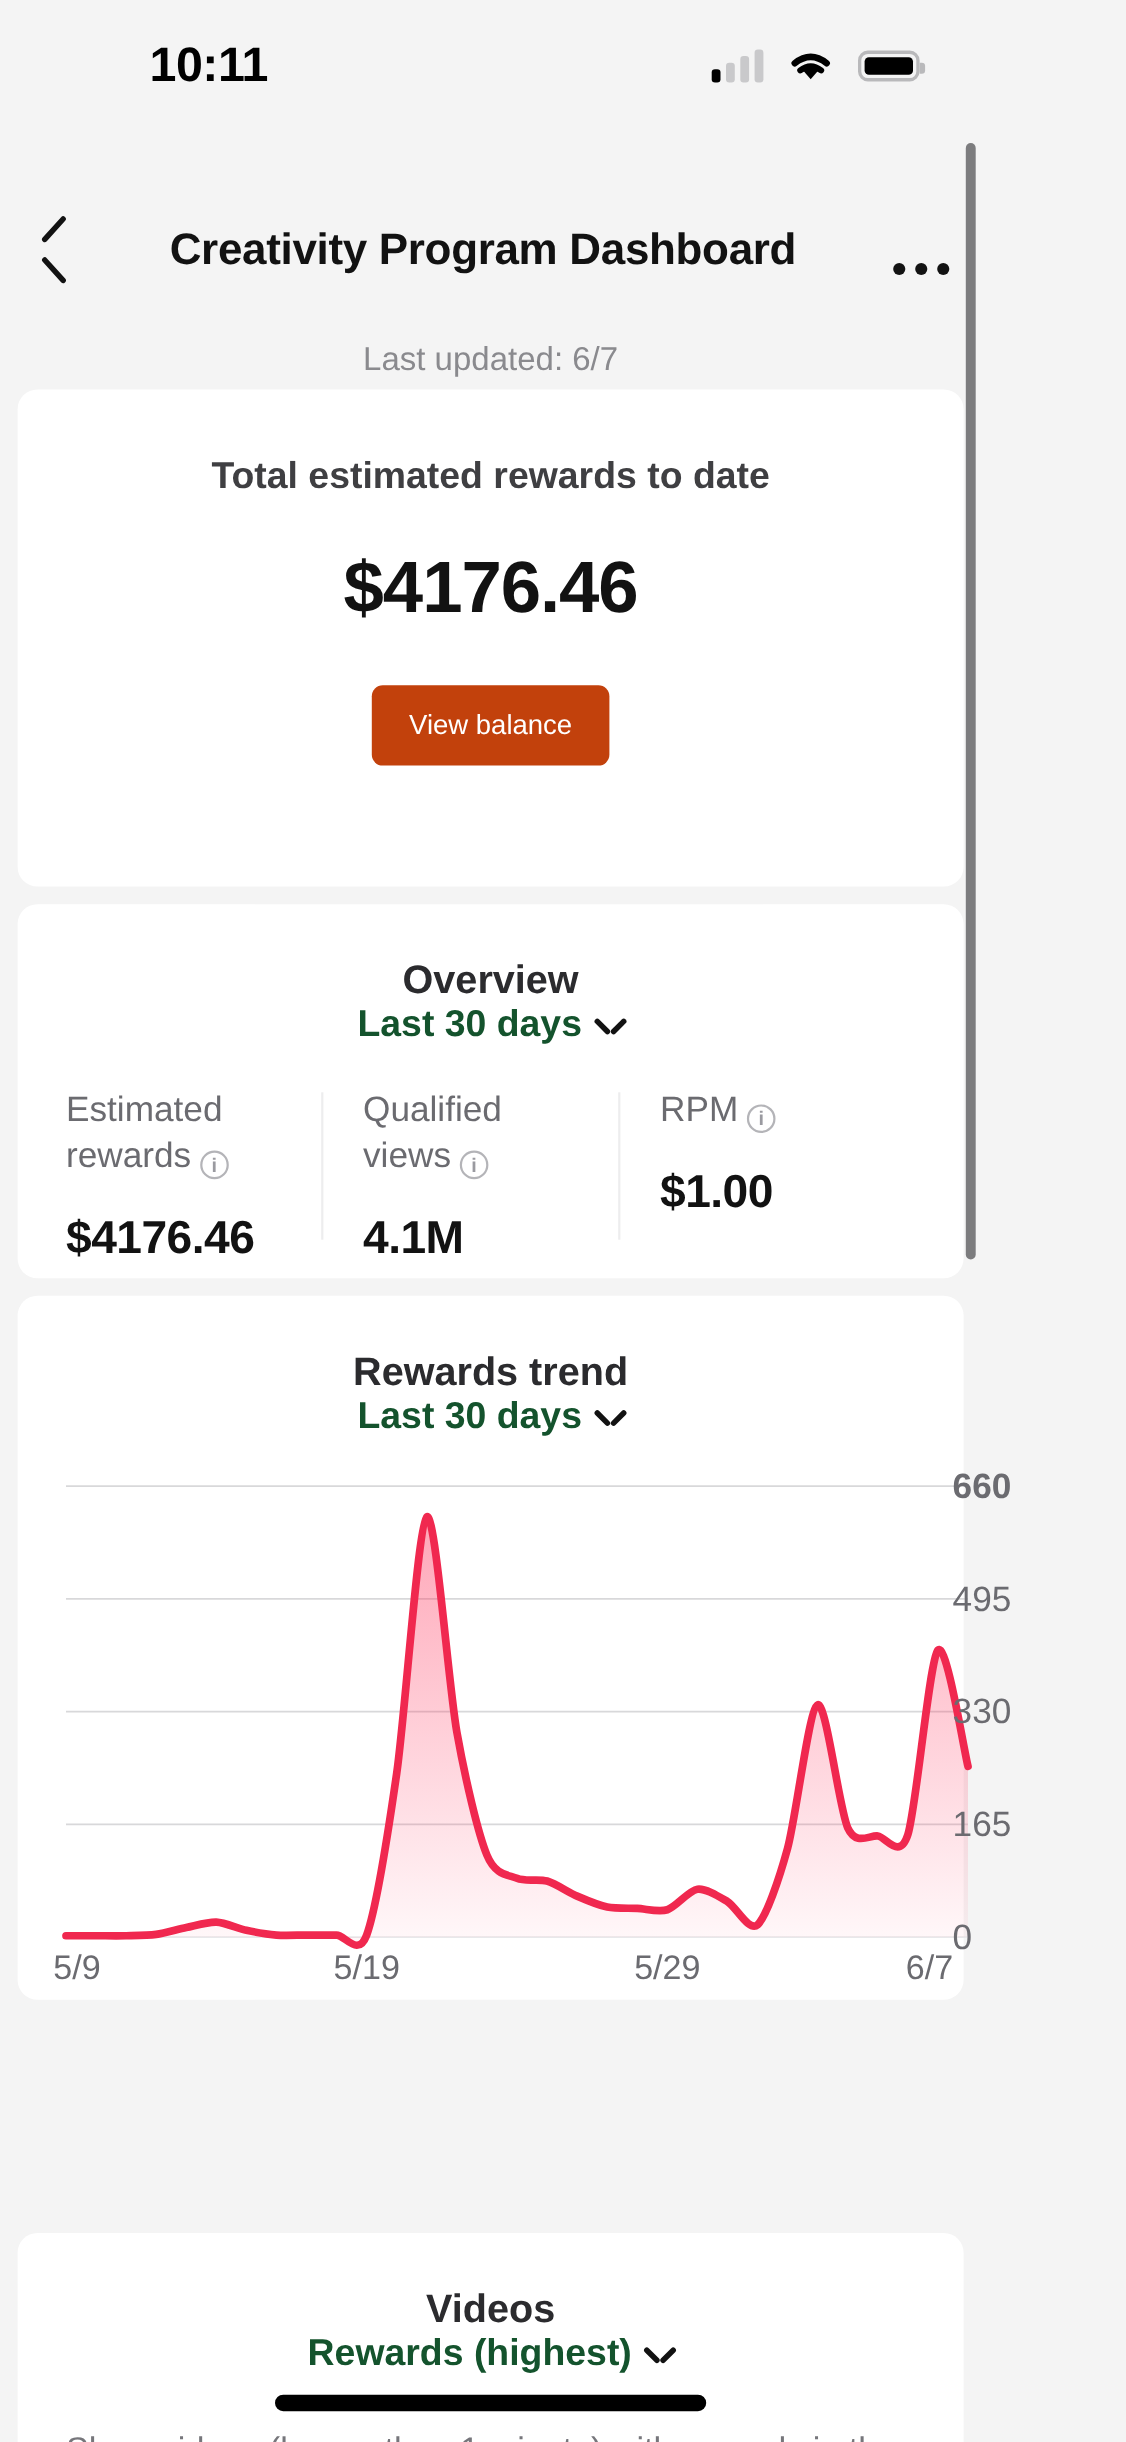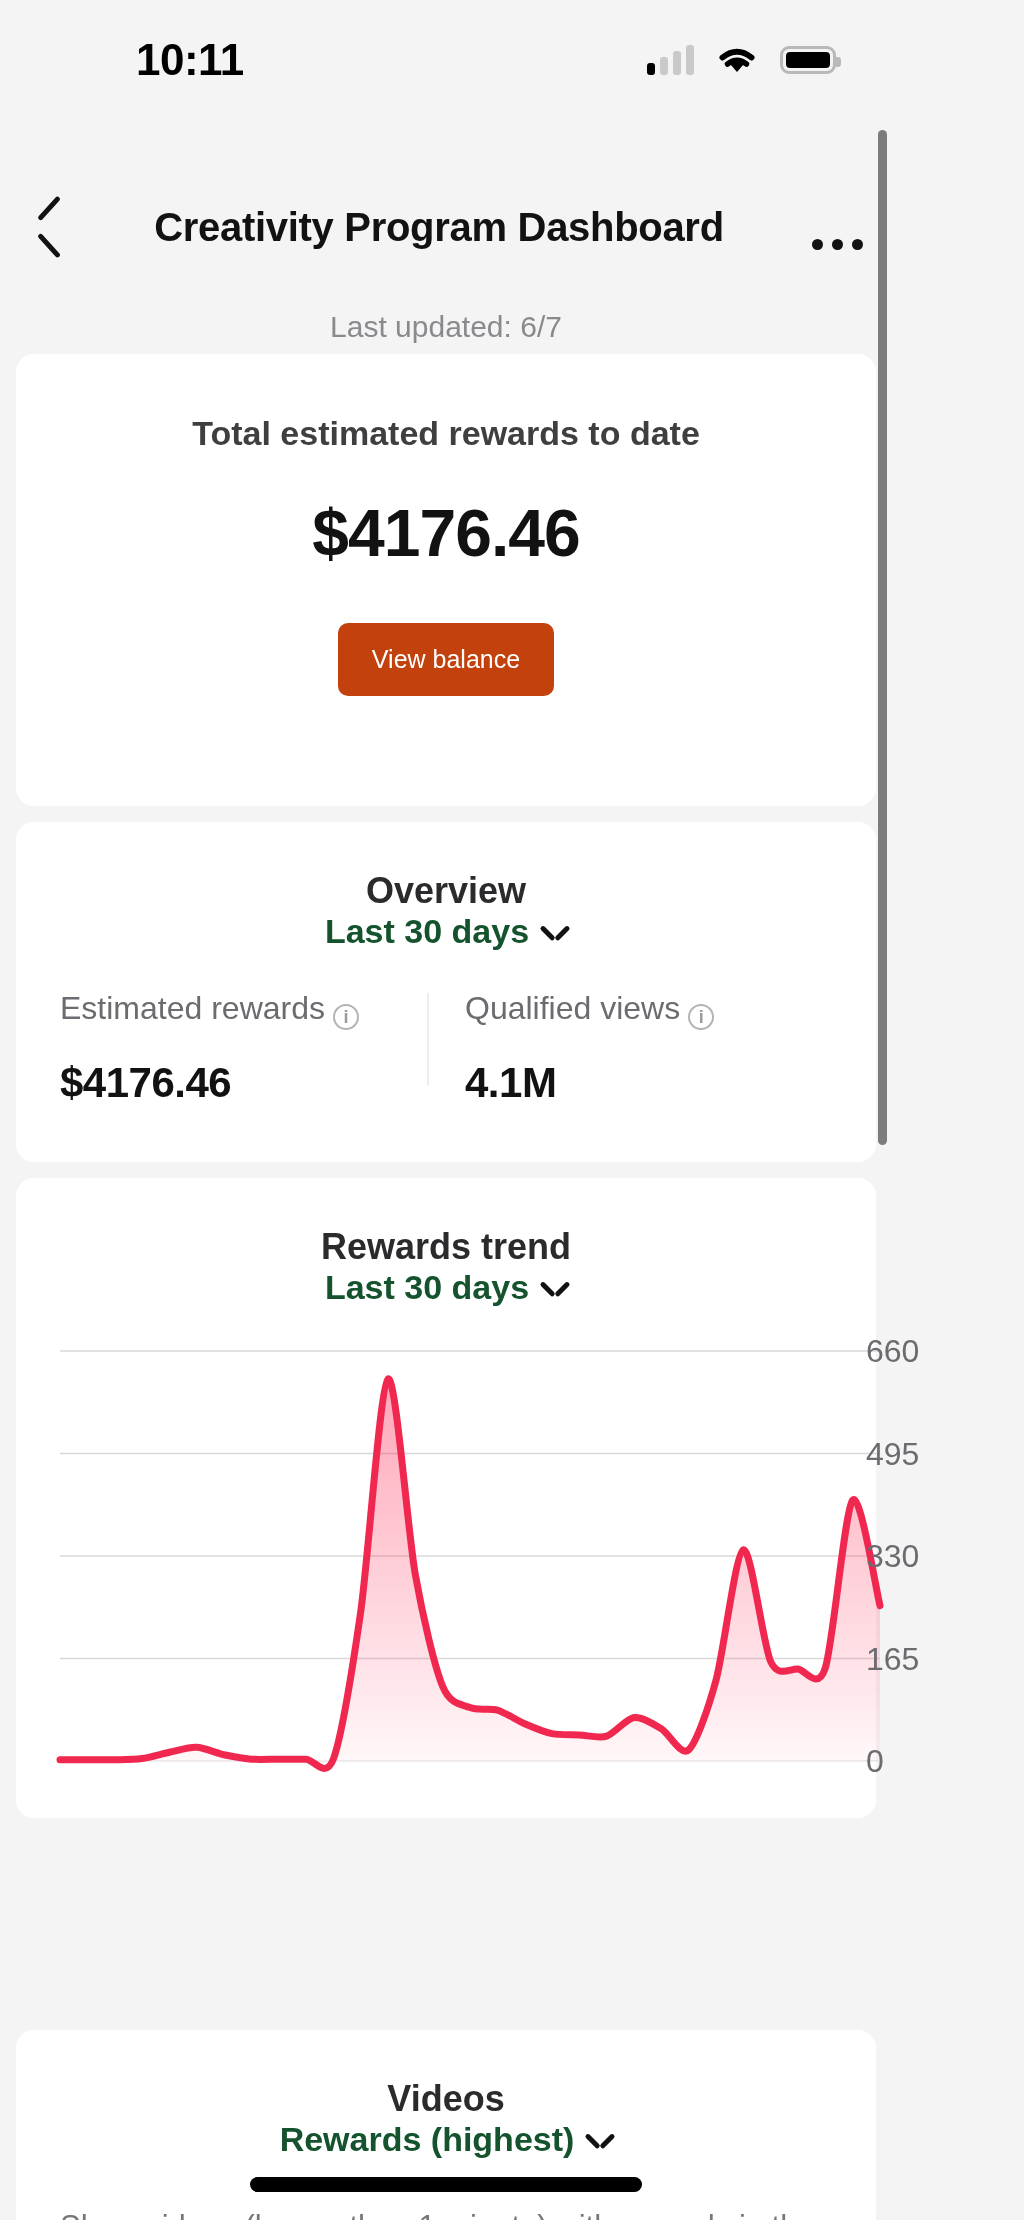--- a/index.html
+++ b/index.html
@@ -193,20 +193,24 @@
       </div>
     </div>
     <div class="metrics">
       <div class="metric">
         <div class="m-label"><span>Estimated rewards</span><span class="ico"><i class="info-ico">i</i></span></div>
         <div class="m-value">$4176.46</div>
       </div>
       <div class="metric">
         <div class="m-label"><span>Qualified views</span><span class="ico"><i class="info-ico">i</i></span></div>
         <div class="m-value">4.1M</div>
+      </div>
+      <div class="metric">
+        <div class="m-label"><span>RPM</span><span class="ico"><i class="info-ico">i</i></span></div>
+        <div class="m-value">$1.00</div>
       </div>
     </div>
   </div>
 
   <div class="card" style="top:1178px;height:640px;padding-top:48px;">
     <div class="sec-head">
       <div class="sec-title">Rewards trend</div>
       <div class="sec-drop">
         <span>Last 30 days</span>
         <span class="chev-down"></span>
@@ -231,21 +235,27 @@
             </g>
           <path id="area-path" fill="url(#areaFill)" stroke="none" d="M0.00,408.76 C3.87,408.76 19.59,408.76 27.33,408.76 C35.08,408.76 46.92,408.93 54.67,408.76 C62.41,408.58 74.26,408.57 82.00,407.52 C89.74,406.46 101.59,402.89 109.33,401.30 C117.08,399.72 128.92,395.98 136.67,396.33 C144.41,396.69 156.26,402.12 164.00,403.79 C171.74,405.46 183.59,407.52 191.33,408.14 C199.08,408.75 210.92,408.14 218.67,408.14 C226.41,408.14 238.26,408.14 246.00,408.14 C253.74,408.14 265.59,428.99 273.33,408.14 C281.08,387.28 292.92,314.77 300.67,260.91 C308.41,207.05 320.26,33.23 328.00,27.95 C335.74,22.67 347.59,180.07 355.33,223.64 C363.08,267.20 374.92,316.62 382.67,335.45 C390.41,354.29 402.26,353.23 410.00,356.58 C417.74,359.92 429.59,356.77 437.33,359.06 C445.08,361.35 456.92,369.38 464.67,372.73 C472.41,376.07 484.26,381.08 492.00,382.67 C499.74,384.25 511.59,383.56 519.33,383.91 C527.08,384.26 538.92,387.62 546.67,385.15 C554.41,382.69 566.26,367.57 574.00,366.52 C581.74,365.46 593.59,373.12 601.33,377.70 C609.08,382.27 620.92,405.68 628.67,398.82 C636.41,391.95 648.26,357.58 656.00,329.24 C663.74,300.90 675.59,201.43 683.33,198.79 C691.08,196.15 702.92,293.71 710.67,310.61 C718.41,327.50 730.26,317.18 738.00,318.06 C745.74,318.94 757.59,340.76 765.33,316.82 C773.08,292.88 784.92,157.89 792.67,149.09 C800.41,140.29 816.13,239.74 820.00,254.70 L820,410 L0,410 Z"></path>
           <path id="line-path" fill="none" stroke="#f0284f" stroke-width="7" stroke-linejoin="round" stroke-linecap="round" d="M0.00,408.76 C3.87,408.76 19.59,408.76 27.33,408.76 C35.08,408.76 46.92,408.93 54.67,408.76 C62.41,408.58 74.26,408.57 82.00,407.52 C89.74,406.46 101.59,402.89 109.33,401.30 C117.08,399.72 128.92,395.98 136.67,396.33 C144.41,396.69 156.26,402.12 164.00,403.79 C171.74,405.46 183.59,407.52 191.33,408.14 C199.08,408.75 210.92,408.14 218.67,408.14 C226.41,408.14 238.26,408.14 246.00,408.14 C253.74,408.14 265.59,428.99 273.33,408.14 C281.08,387.28 292.92,314.77 300.67,260.91 C308.41,207.05 320.26,33.23 328.00,27.95 C335.74,22.67 347.59,180.07 355.33,223.64 C363.08,267.20 374.92,316.62 382.67,335.45 C390.41,354.29 402.26,353.23 410.00,356.58 C417.74,359.92 429.59,356.77 437.33,359.06 C445.08,361.35 456.92,369.38 464.67,372.73 C472.41,376.07 484.26,381.08 492.00,382.67 C499.74,384.25 511.59,383.56 519.33,383.91 C527.08,384.26 538.92,387.62 546.67,385.15 C554.41,382.69 566.26,367.57 574.00,366.52 C581.74,365.46 593.59,373.12 601.33,377.70 C609.08,382.27 620.92,405.68 628.67,398.82 C636.41,391.95 648.26,357.58 656.00,329.24 C663.74,300.90 675.59,201.43 683.33,198.79 C691.08,196.15 702.92,293.71 710.67,310.61 C718.41,327.50 730.26,317.18 738.00,318.06 C745.74,318.94 757.59,340.76 765.33,316.82 C773.08,292.88 784.92,157.89 792.67,149.09 C800.41,140.29 816.13,239.74 820.00,254.70"></path>
         </svg>
       </div>
       <div class="ylabs" id="ylabs">
           <div class="ylab" style="top: 410px;">0</div>
           <div class="ylab" style="top: 307.5px;">165</div>
           <div class="ylab" style="top: 205px;">330</div>
           <div class="ylab" style="top: 102.5px;">495</div>
-          <div class="ylab" style="top: 0px;">660</div>
+          <div class="ylab" style="top: 0px; font-weight: bold;">660</div>
+        </div>
+      <div class="xlabs" id="xlabs">
+          <div class="xlab" style="left: 10px;">5/9</div>
+          <div class="xlab" style="left: 273.333px;">5/19</div>
+          <div class="xlab" style="left: 546.667px;">5/29</div>
+          <div class="xlab" style="left: 785px;">6/7</div>
         </div>
     </div>
   </div>
 
   <div class="card" style="top:2030px;height:260px;padding-top:48px;">
     <div class="sec-head">
       <div class="sec-title">Videos</div>
       <div class="sec-drop">
         <span>Rewards (highest)</span>
         <span class="chev-down"></span>

